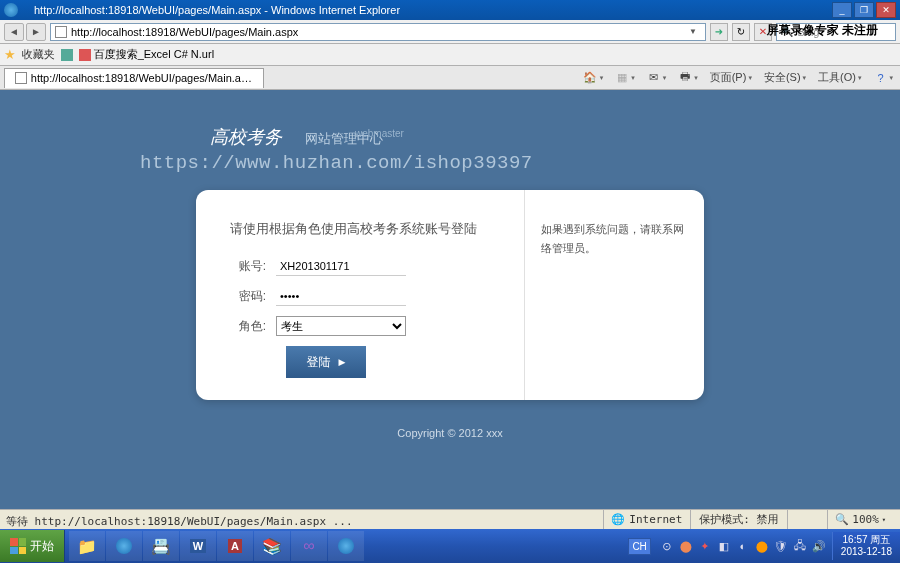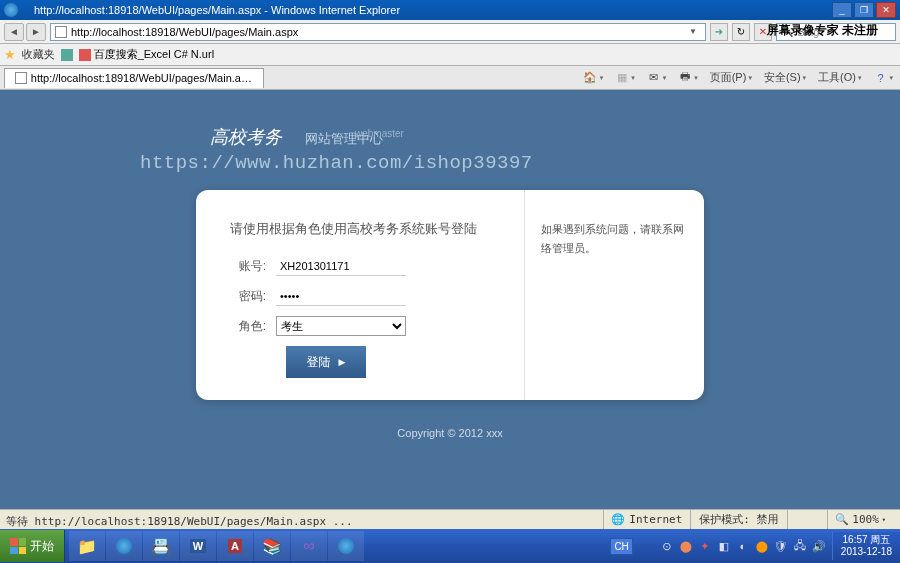--- a/index.html
+++ b/index.html
@@ -76,21 +76,21 @@
 .taskbar { height: 34px; background: linear-gradient(to bottom, #3168cf, #2454b0 50%, #1d4799); display: flex; align-items: center; padding: 0; }
 .start-btn { height: 32px; padding: 0 10px; background: linear-gradient(to bottom, #5fa345, #3b7a26); color: white; display: flex; align-items: center; gap: 4px; font-size: 12px; border-right: 1px solid #1a3d7a; }
 .start-logo { width: 16px; height: 16px; display: grid; grid-template: 1fr 1fr / 1fr 1fr; gap: 1px; }
 .start-logo span:nth-child(1){background:#e85d43;} .start-logo span:nth-child(2){background:#7cb442;} .start-logo span:nth-child(3){background:#4a9ede;} .start-logo span:nth-child(4){background:#f4cc3a;}
 .task-items { display: flex; gap: 1px; margin-left: 4px; }
 .task-item { width: 36px; height: 30px; background: rgba(255,255,255,0.1); display: flex; align-items: center; justify-content: center; font-size: 16px; }
 .tray { margin-left: auto; display: flex; align-items: center; height: 100%; }
 .tray-icons { display: flex; gap: 5px; padding: 0 6px; align-items: center; }
 .tray-ic { width: 14px; height: 14px; font-size: 11px; display: flex; align-items: center; justify-content: center; color: #dde; }
 .clock { background: linear-gradient(to bottom, #2a5cc7, #1d4799); color: #fff; font-size: 10px; padding: 2px 8px; text-align: center; line-height: 1.2; border-left: 1px solid #4070d0; }
-.lang { background: #4a7de0; color: white; font-size: 10px; padding: 2px 3px; border: 1px solid #2a55a5; margin-right: 21px; }
+.lang { background: #4a7de0; color: white; font-size: 10px; padding: 2px 3px; border: 1px solid #2a55a5; margin-right: 3px; }
 </style>
 </head>
 <body>
 
 <div class="titlebar">
   <div class="ie-icon"></div>
   <div class="title">http://localhost:18918/WebUI/pages/Main.aspx - Windows Internet Explorer</div>
   <div class="win-btns">
     <div class="win-btn">_</div>
     <div class="win-btn">❐</div>

